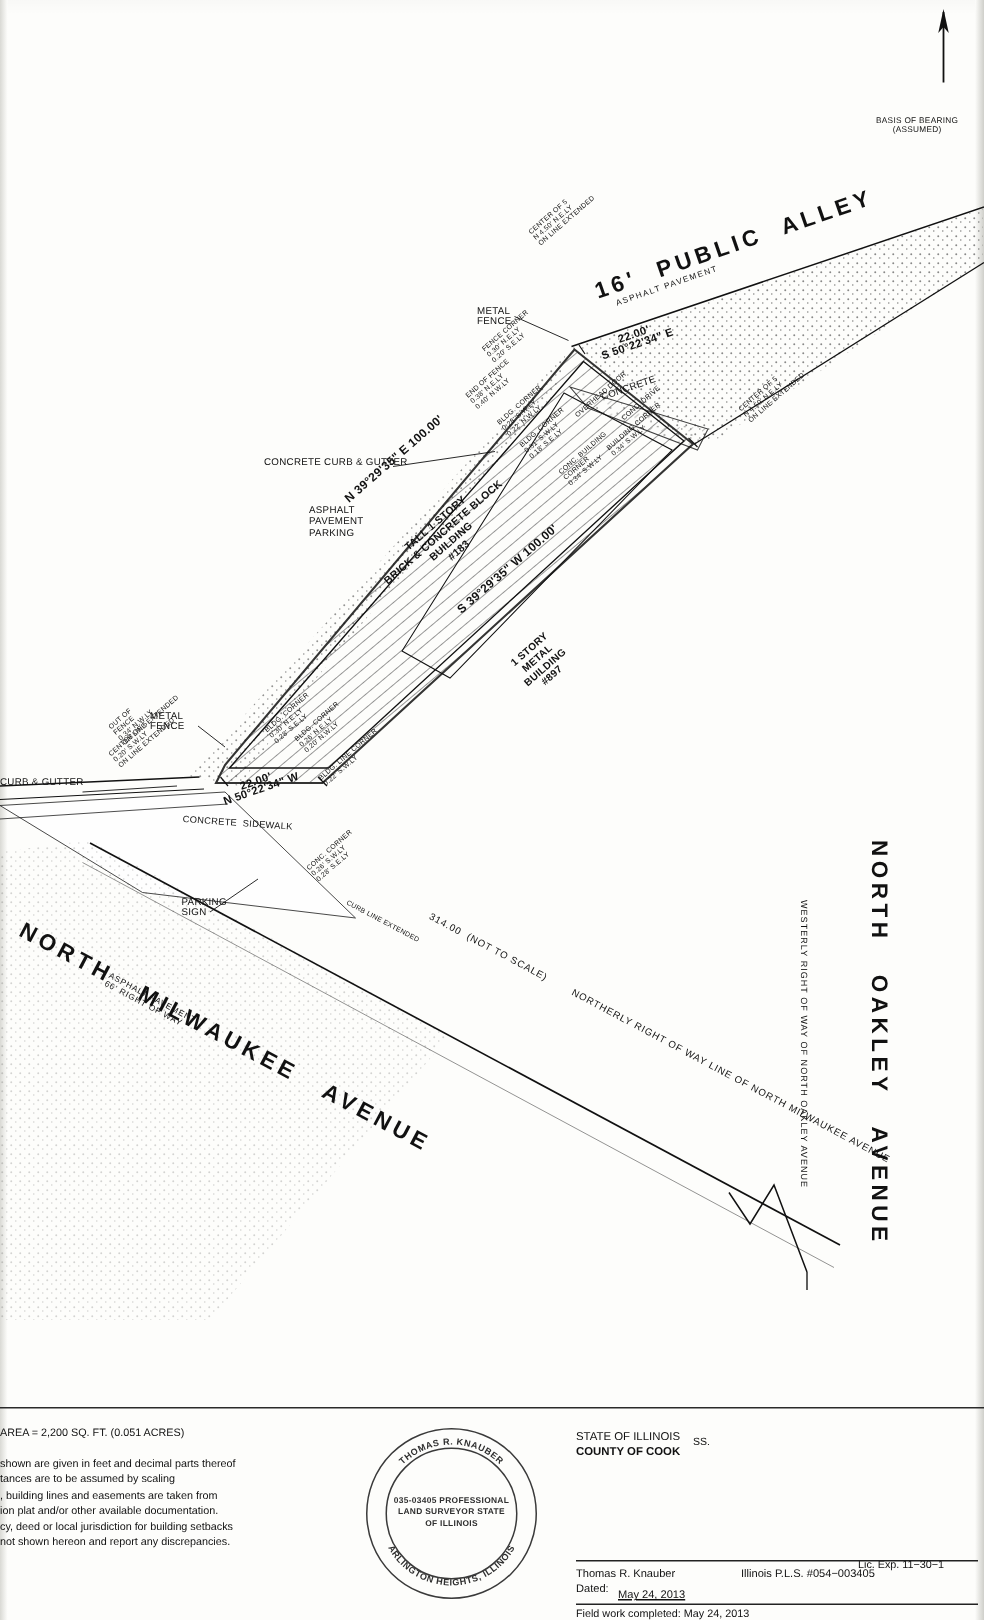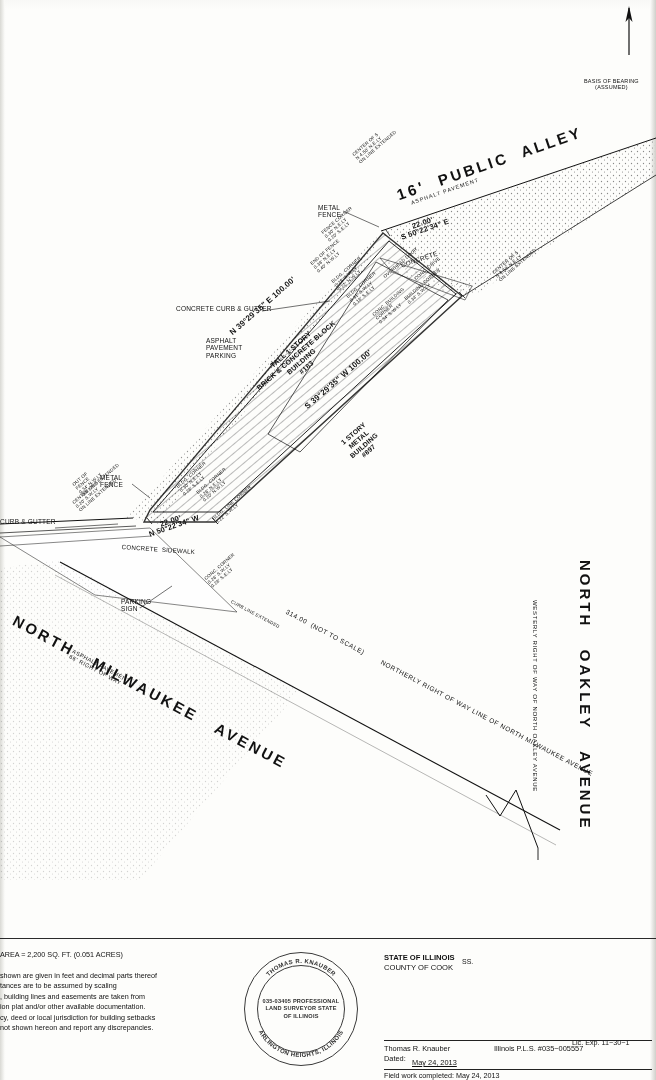--- a/index.html
+++ b/index.html
@@ -294,29 +294,29 @@
   <div class="footer">
     <div class="footer-col" style="left:0px; top:12px; width:238px; font-size:7.2px;">AREA = 2,200 SQ. FT. (0.051 ACRES)
 
 shown are given in feet and decimal parts thereof
 tances are to be assumed by scaling
 , building lines and easements are taken from
 ion plat and/or other available documentation.
 cy, deed or local jurisdiction for building setbacks
 not shown hereon and report any discrepancies.</div>
 
-    <div class="footer-col" style="left:384px; top:14px; font-size:7.6px; font-weight:bold;">STATE OF ILLINOIS</div>
-    <div class="footer-col" style="left:384px; top:24px; font-size:7.6px; font-weight:normal;">COUNTY OF COOK</div>
+    <div class="footer-col" style="left:384px; top:14px; font-size:7.6px; font-weight:normal;">STATE OF ILLINOIS</div>
+    <div class="footer-col" style="left:384px; top:24px; font-size:7.6px; font-weight:bold;">COUNTY OF COOK</div>
     <div class="footer-col" style="left:462px; top:19px; font-size:7px;">SS.</div>
 
     <div class="footer-col" style="left:572px; top:88px; font-size:7.2px;margin-top:12px;">Lic. Exp. 11−30−1</div>
     <div class="stamp-line" style="left:384px; top:102px; width:268px;"></div>
 
     <div class="footer-col" style="left:384px; top:106px; font-size:7.4px;">Thomas R. Knauber</div>
-    <div class="footer-col" style="left:494px; top:106px; font-size:7.4px;">Illinois P.L.S. #035−005557</div>
+    <div class="footer-col" style="left:494px; top:106px; font-size:7.4px;">Illinois P.L.S. #054−003405</div>
 
     <div class="footer-col" style="left:384px; top:116px; font-size:7.4px;">Dated:</div>
     <div class="footer-col" style="left:412px; top:120px; font-size:7.4px;text-decoration:underline;">May  24,  2013</div>
     <div class="stamp-line" style="left:384px; top:131px; width:268px;"></div>
     <div class="footer-col" style="left:384px; top:133px; font-size:7.2px;">Field work completed: May 24, 2013</div>
   </div>
 
   <div class="seal">
     <div class="ring"></div>
     <div class="ring2"></div>

